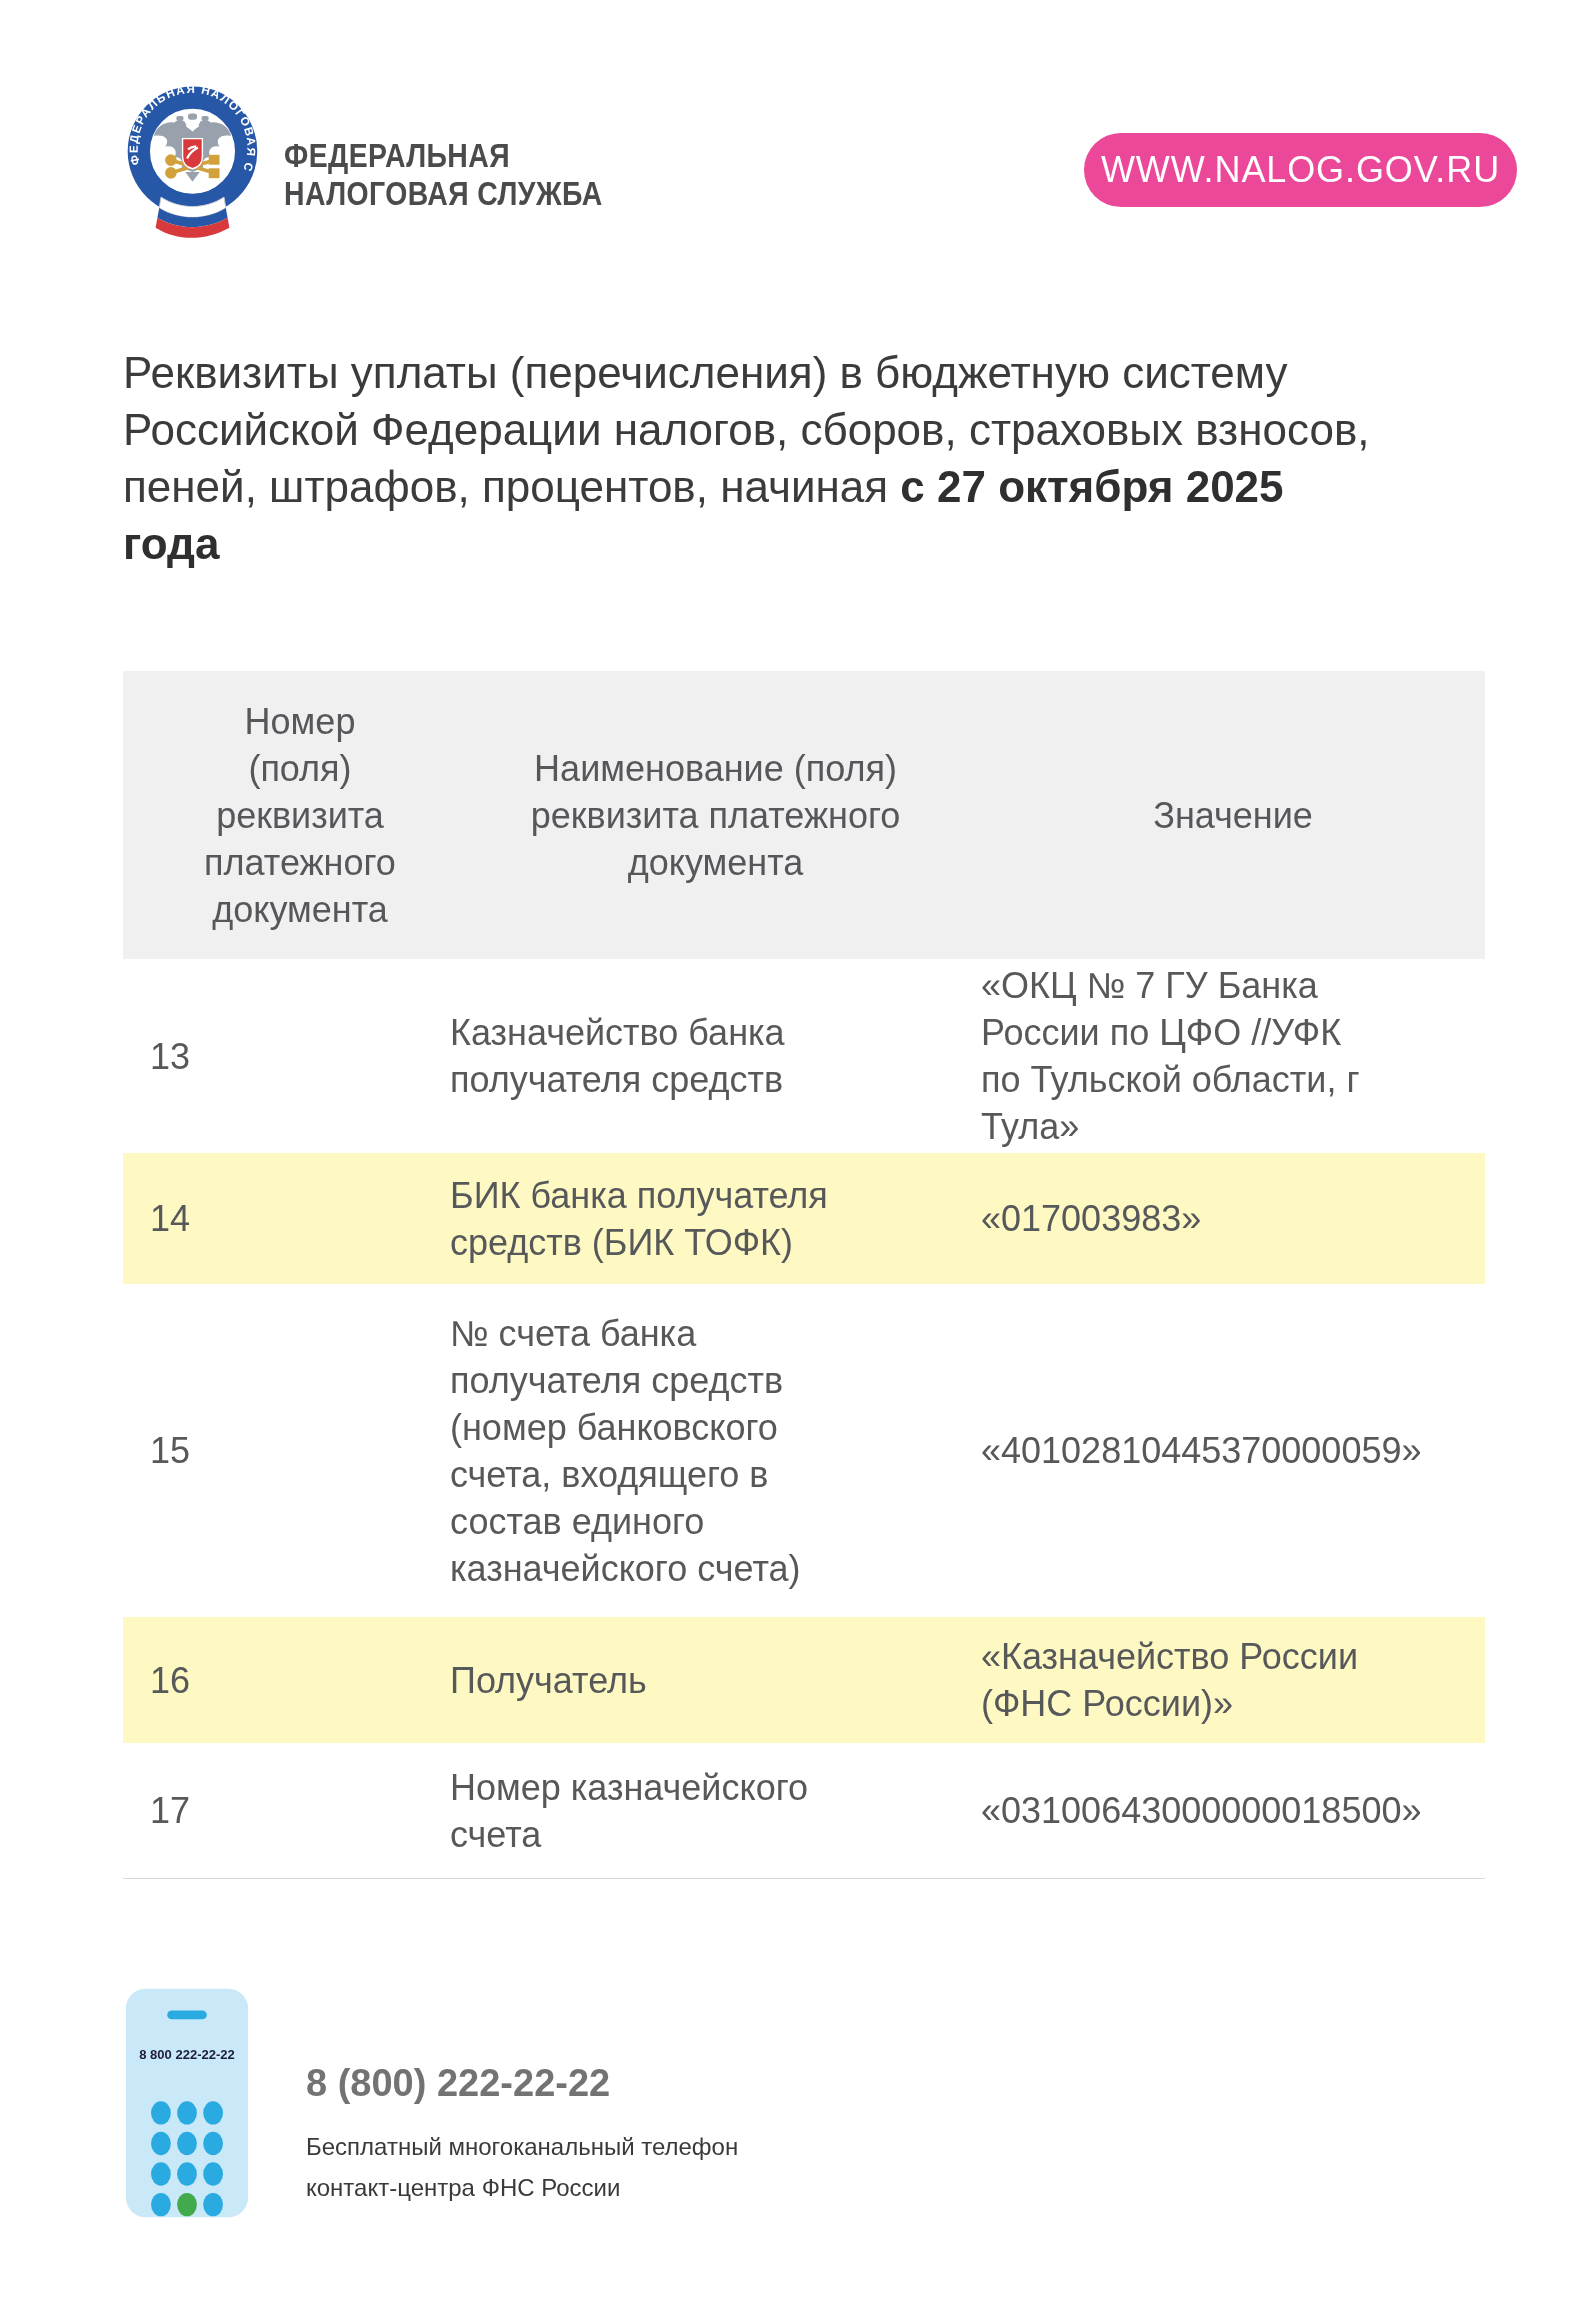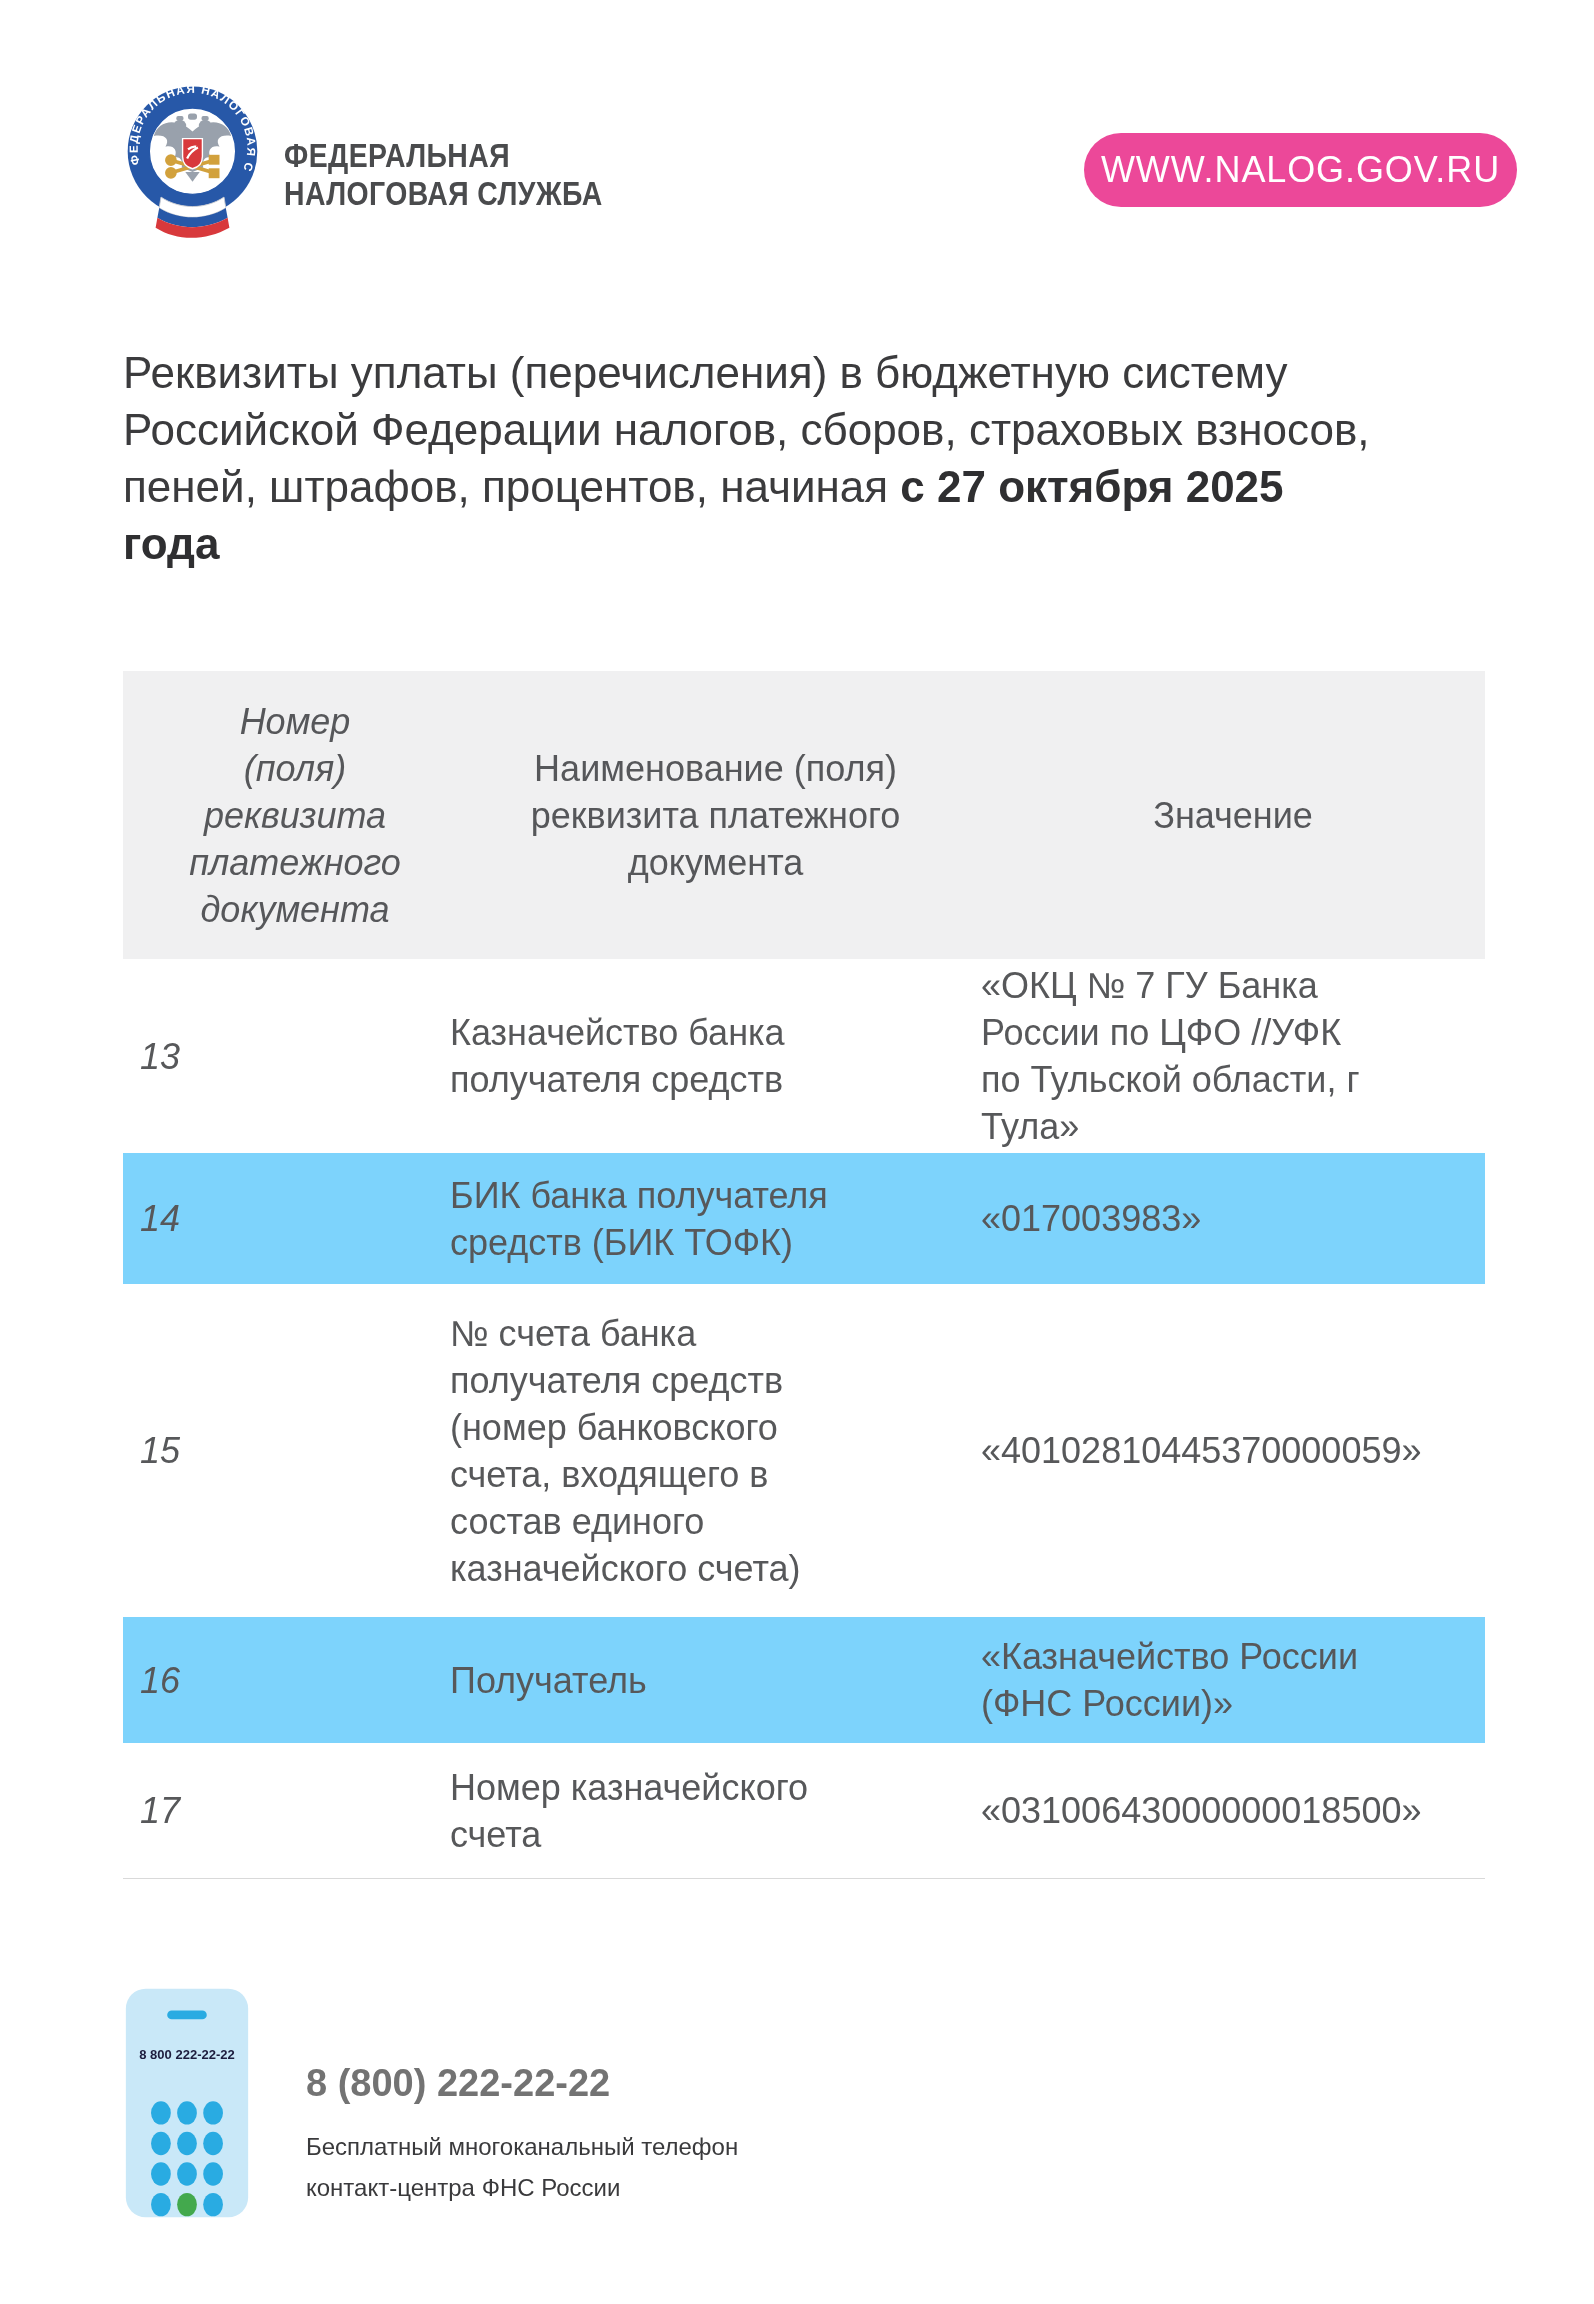--- a/index.html
+++ b/index.html
@@ -24,24 +24,24 @@
   .req-table{position:absolute;left:123px;top:671px;width:1362px;border-bottom:0.9px solid #d9d9d9;}
   .t-row{display:flex;align-items:center;width:100%;}
   .t-head{background:#f0f0f1;min-height:288px;color:#56575a;}
   .c1{flex:0 0 327px;}
   .c2{flex:0 0 531px;}
   .c3{flex:0 0 504px;}
   .t-head .hcell{font-size:36px;line-height:47px;text-align:center;}
   .t-head .c1 .txt{max-width:216px;margin:0 auto;}
   .t-head .c2 .txt{max-width:360px;margin:0 auto;}
   .t-row .cell{font-size:36px;line-height:47px;color:#57585a;}
-  .t-row .c1{padding-left:17px;box-sizing:border-box;font-style:italic;}
+  .t-row .c1{padding-left:27px;box-sizing:border-box;}
   .t-row .c2 .txt{max-width:423px;}
   .t-row .c3 .txt{max-width:513px;}
-  .shaded{background:#7dd3fc;}
+  .shaded{background:#fef9c3;}
   .r13{min-height:194px;}
   .r14{min-height:131px;}
   .r15{min-height:333px;}
   .r16{min-height:126px;}
   .r17{min-height:135px;}
   .r13 .c3 .txt{max-width:396px;}
   .r16 .c3 .txt{max-width:405px;}
 
   
   .phone-icon{position:absolute;left:124px;top:1987px;width:126px;height:232px;}

